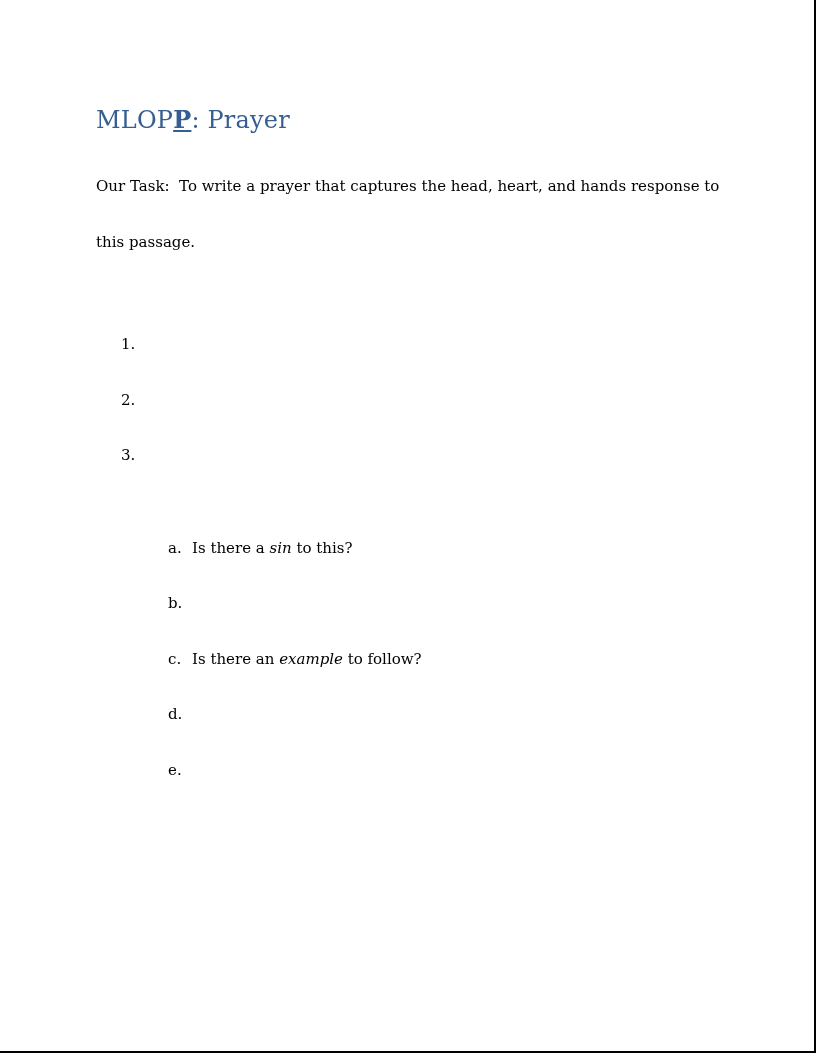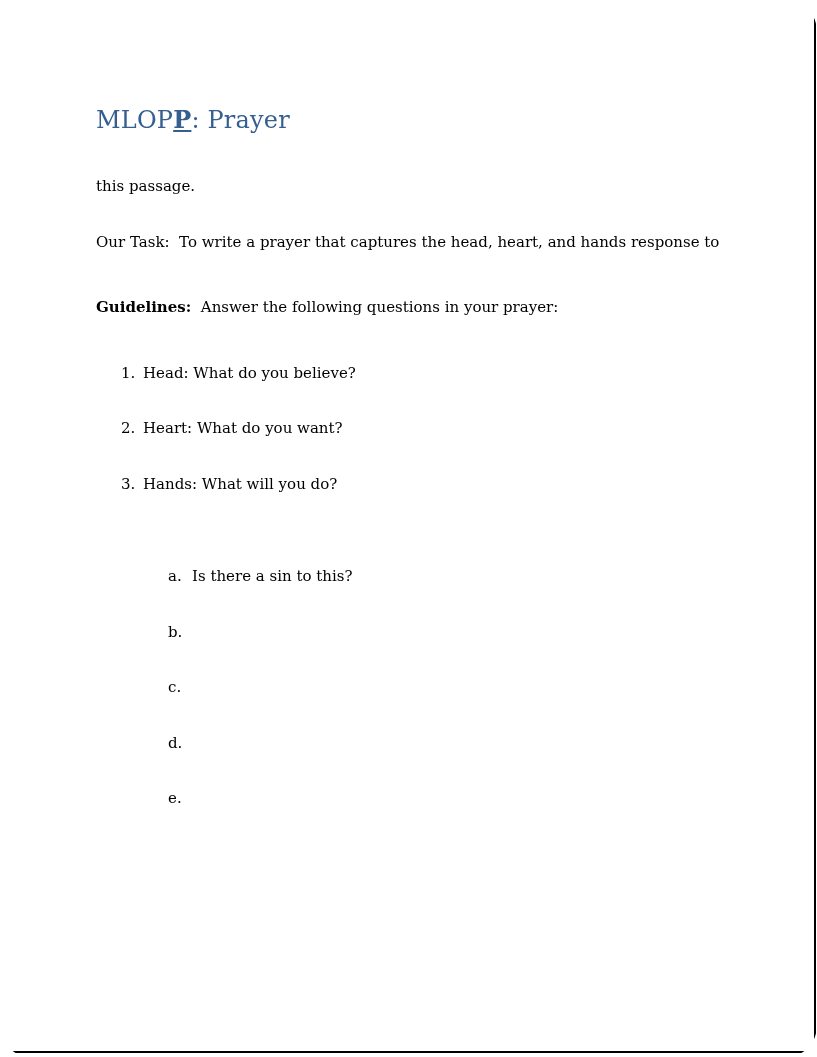--- a/index.html
+++ b/index.html
@@ -8,21 +8,20 @@
     background: #ffffff;
   }
   .page {
     position: relative;
     width: 817px;
     height: 1057px;
     background: #ffffff;
     overflow: hidden;
     font-family: "DejaVu Serif", serif;
     color: #000000;
-    border-radius: 31px;
   }
   .border-right {
     position: absolute;
     top: 0;
     left: 814px;
     width: 2px;
     height: 1053px;
     background: #000000;
   }
   .border-bottom {
@@ -59,21 +58,21 @@
   .para {
     margin: 4px 0 0 0;
   }
   .para .line {
     display: block;
   }
   .guidelines-para {
     margin: 10px 0 0 0;
   }
   .bold { font-weight: bold; }
-  .italic { }
+  .italic { font-style: italic; }
   .list {
     margin-top: 10px;
   }
   .list-row {
     display: flex;
     align-items: baseline;
   }
   .numbered .marker {
     display: inline-block;
     margin-left: 25px;
@@ -90,51 +89,48 @@
 </style>
 </head>
 <body>
 
 <div class="page">
   <div class="content">
 
     <h1 class="title"><span>MLOP</span><span class="emph">P</span><span>: Prayer</span></h1>
 
     <p class="para body-text">
+      <span class="line">Our Task:  To write a prayer that captures the head, heart, and hands response to</span>
       <span class="line">this passage.</span>
-      <span class="line">Our Task:  To write a prayer that captures the head, heart, and hands response to</span>
     </p>
 
-    <p class="guidelines-para body-text"><span class="bold">Guidelines:</span><span>  Answer the following questions in your prayer:</span></p>
 
     <div class="list numbered body-text">
       <div class="list-row">
         <span class="marker">1.</span>
-        <span class="item-text">Head: What do you believe?</span>
       </div>
       <div class="list-row">
         <span class="marker">2.</span>
-        <span class="item-text">Heart: What do you want?</span>
       </div>
       <div class="list-row">
         <span class="marker">3.</span>
-        <span class="item-text">Hands: What will you do?</span>
       </div>
     </div>
 
     <div class="list sub-list lettered body-text">
       <div class="list-row">
         <span class="marker">a.</span>
         <span class="item-text"><span>Is there a </span><span class="italic">sin</span><span> to this?</span></span>
       </div>
       <div class="list-row">
         <span class="marker">b.</span>
       </div>
       <div class="list-row">
         <span class="marker">c.</span>
+        <span class="item-text"><span>Is there an </span><span class="italic">example</span><span> to follow?</span></span>
       </div>
       <div class="list-row">
         <span class="marker">d.</span>
       </div>
       <div class="list-row">
         <span class="marker">e.</span>
       </div>
     </div>
 
   </div>

